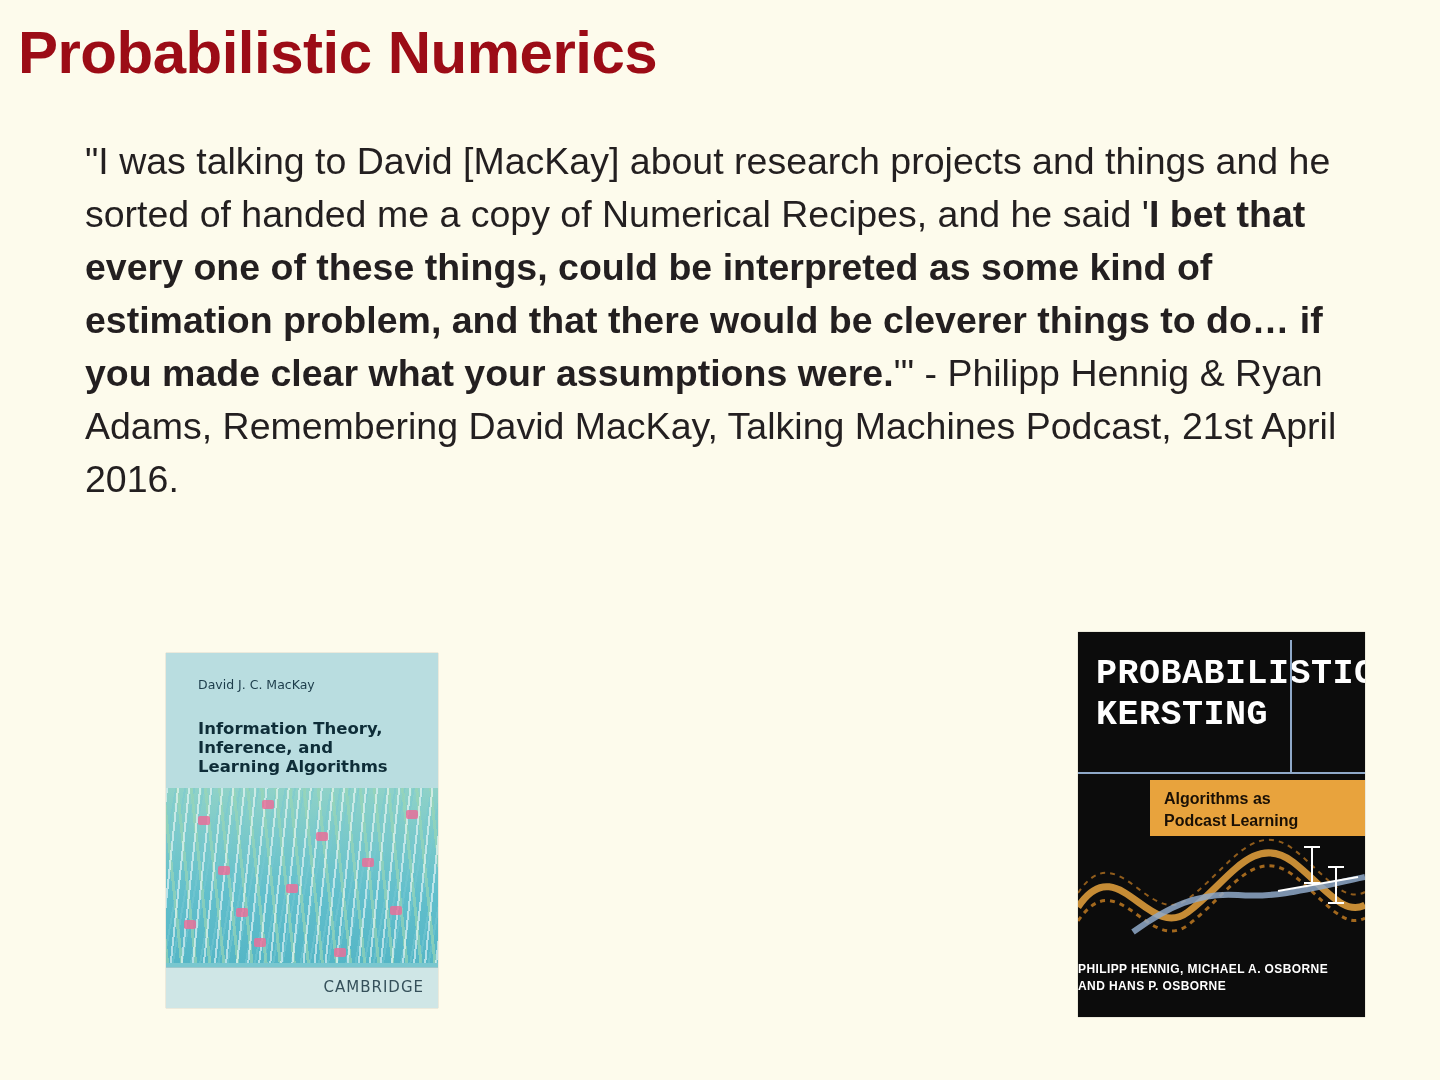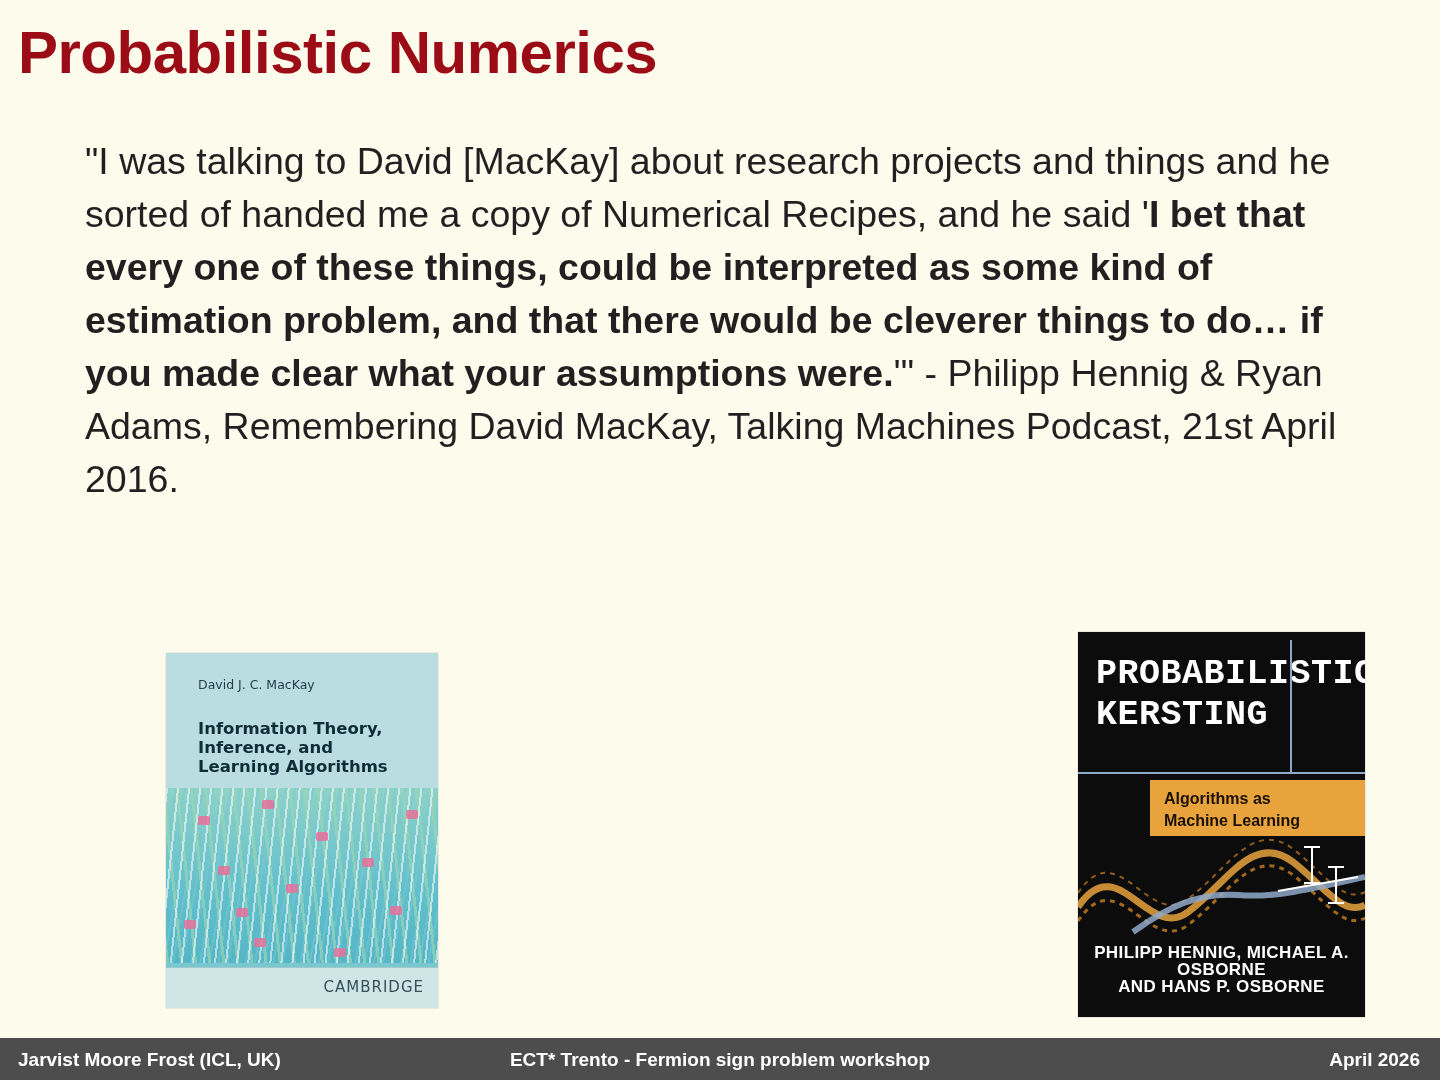--- a/index.html
+++ b/index.html
@@ -172,23 +172,22 @@
     left: 0;
     top: 205px;
     width: 100%;
     height: 120px;
   }
   .book-pn .pn-authors {
     position: absolute;
     left: 0;
     right: 0;
     bottom: 22px;
-    text-align: center;
     color: #ffffff;
-    font-size: 17px;
+    font-size: 12px;
     font-weight: bold;
     line-height: 17px;
     letter-spacing: 0.4px;
   }
 
   
   .footer {
     position: absolute;
     left: 0;
     bottom: 0;
@@ -256,21 +255,21 @@
 
   <div class="book-pn">
     <div class="pn-title">
       <span>PROBABILISTIC</span><br>
       <span>KERSTING</span>
     </div>
     <div class="pn-vline"></div>
     <div class="pn-bar"></div>
     <div class="pn-sub">
       <span>Algorithms as</span><br>
-      <span>Machine Learning</span>
+      <span>Podcast Learning</span>
     </div>
     <div class="pn-art">
       <svg width="287" height="120" viewBox="0 0 287 120">
         <path d="M0,70 C40,10 70,105 110,75 C150,45 175,-5 215,25 C245,48 265,80 287,68" stroke="#e8a33d" stroke-width="7" fill="none" opacity="0.85"></path>
         <path d="M0,84 C40,24 70,118 110,88 C150,58 175,8 215,38 C245,61 265,93 287,81" stroke="#c97f22" stroke-width="3" fill="none" opacity="0.8" stroke-dasharray="5 5"></path>
         <path d="M0,56 C40,-4 70,92 110,62 C150,32 175,-18 215,12 C245,35 265,67 287,55" stroke="#c97f22" stroke-width="2" fill="none" opacity="0.7" stroke-dasharray="5 5"></path>
         <path d="M55,95 C90,70 120,55 160,58 C200,61 230,52 287,40" stroke="#8fa9c9" stroke-width="6" fill="none" opacity="0.85"></path>
         <g stroke="#ffffff" stroke-width="2">
           <line x1="234" y1="10" x2="234" y2="46"></line>
           <line x1="226" y1="10" x2="242" y2="10"></line>
@@ -281,19 +280,14 @@
           <line x1="200" y1="54" x2="280" y2="40"></line>
         </g>
       </svg>
     </div>
     <div class="pn-authors">
       <span>PHILIPP HENNIG, MICHAEL A. OSBORNE</span><br>
       <span>AND HANS P. OSBORNE</span>
     </div>
   </div>
 
-  <div class="footer">
-    <div class="f-left">Jarvist Moore Frost  (ICL, UK)</div>
-    <div class="f-center">ECT* Trento - Fermion sign problem workshop</div>
-    <div class="f-right">April  2026</div>
-  </div>
 
 </div>
 
 </body></html>

